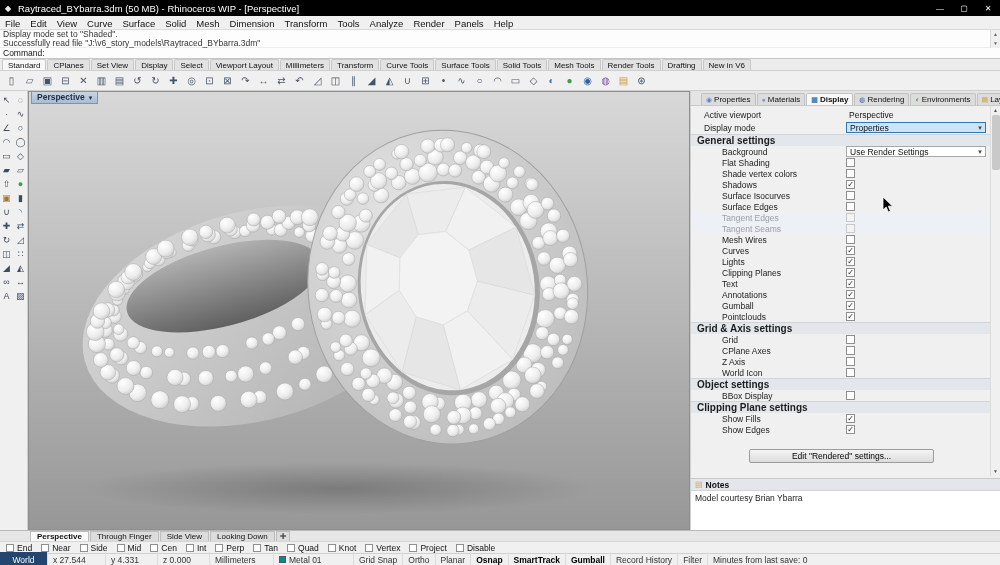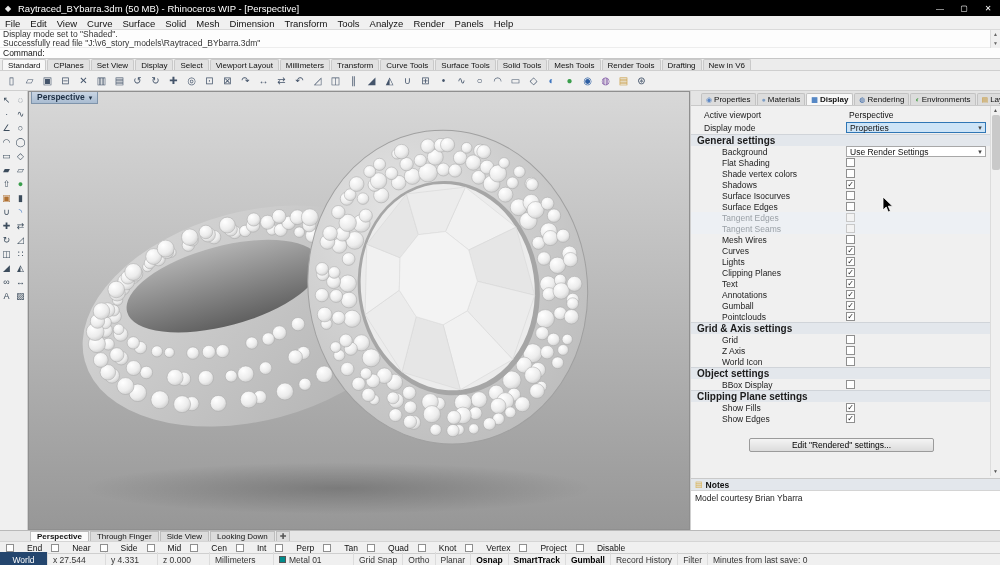--- a/index.html
+++ b/index.html
@@ -64,21 +64,21 @@
 .pscroll{position:absolute;right:0;top:0;bottom:54px;width:10px;background:#f0f0f0;border-left:1px solid #dcdcdc;display:flex;flex-direction:column;align-items:center}
 .pscroll .par{height:9px;font-size:5px;color:#555;line-height:9px}
 .pscroll .pthumb{width:8px;height:55px;background:#c9c9c9;border-radius:2px}
 .pscroll .pspace{flex:1}
 
 .vptabs{height:11px;display:flex;align-items:flex-end;background:#e6e6e6;border-top:1px solid #b9b9b9;padding-left:30px;font-size:8px}
 .vpt{padding:0 6px;border:1px solid #bdbdbd;border-bottom:none;background:#dcdcdc;margin-right:1px;white-space:nowrap}
 .vpt.active{background:#fafafa;font-weight:bold}
 .vpt.plus{padding:0 3px;color:#555}
 .osnaprow{height:12px;display:flex;align-items:center;background:#f0f0f0;border-top:1px solid #d5d5d5;padding-left:6px;gap:9px;font-size:8.5px}
-.oitem{display:flex;align-items:center;gap:13px}
+.oitem{display:flex;align-items:center;gap:3px}
 .cb.sm{position:static;width:8px;height:8px}
 .statusbar{height:12px;display:flex;align-items:center;background:#f0f0f0;border-top:1px solid #cfcfcf;font-size:8.5px}
 .scell{padding:8px 5px;border-right:1px solid #dcdcdc;height:12px;display:flex;align-items:center;white-space:nowrap;color:#333}
 .scell.cplane{background:#24466e;color:#fff;min-width:48px;justify-content:center}
 .sc-x{min-width:58px}.sc-y{min-width:52px}.sc-z{min-width:52px}.sc-units{min-width:64px}
 .scell.layer{min-width:80px}
 .scell.toggle.on{font-weight:bold;color:#000}
 .swatch{width:7px;height:7px;display:inline-block;margin-right:3px;border:1px solid #555}
 .scell.last{border-right:none;flex:1}
 
@@ -641,20 +641,24 @@
           <div class="prow ind">
             <span class="prow-label">Pointclouds</span>
             <span class="cb checked">✓</span>
           </div>
           <div class="psec">Grid &amp; Axis settings</div>
           <div class="prow ind">
             <span class="prow-label">Grid</span>
             <span class="cb"></span>
           </div>
           <div class="prow ind">
+            <span class="prow-label">CPlane Axes</span>
+            <span class="cb"></span>
+          </div>
+          <div class="prow ind">
             <span class="prow-label">Z Axis</span>
             <span class="cb"></span>
           </div>
           <div class="prow ind">
             <span class="prow-label">World Icon</span>
             <span class="cb"></span>
           </div>
           <div class="psec">Object settings</div>
           <div class="prow ind">
             <span class="prow-label">BBox Display</span>

